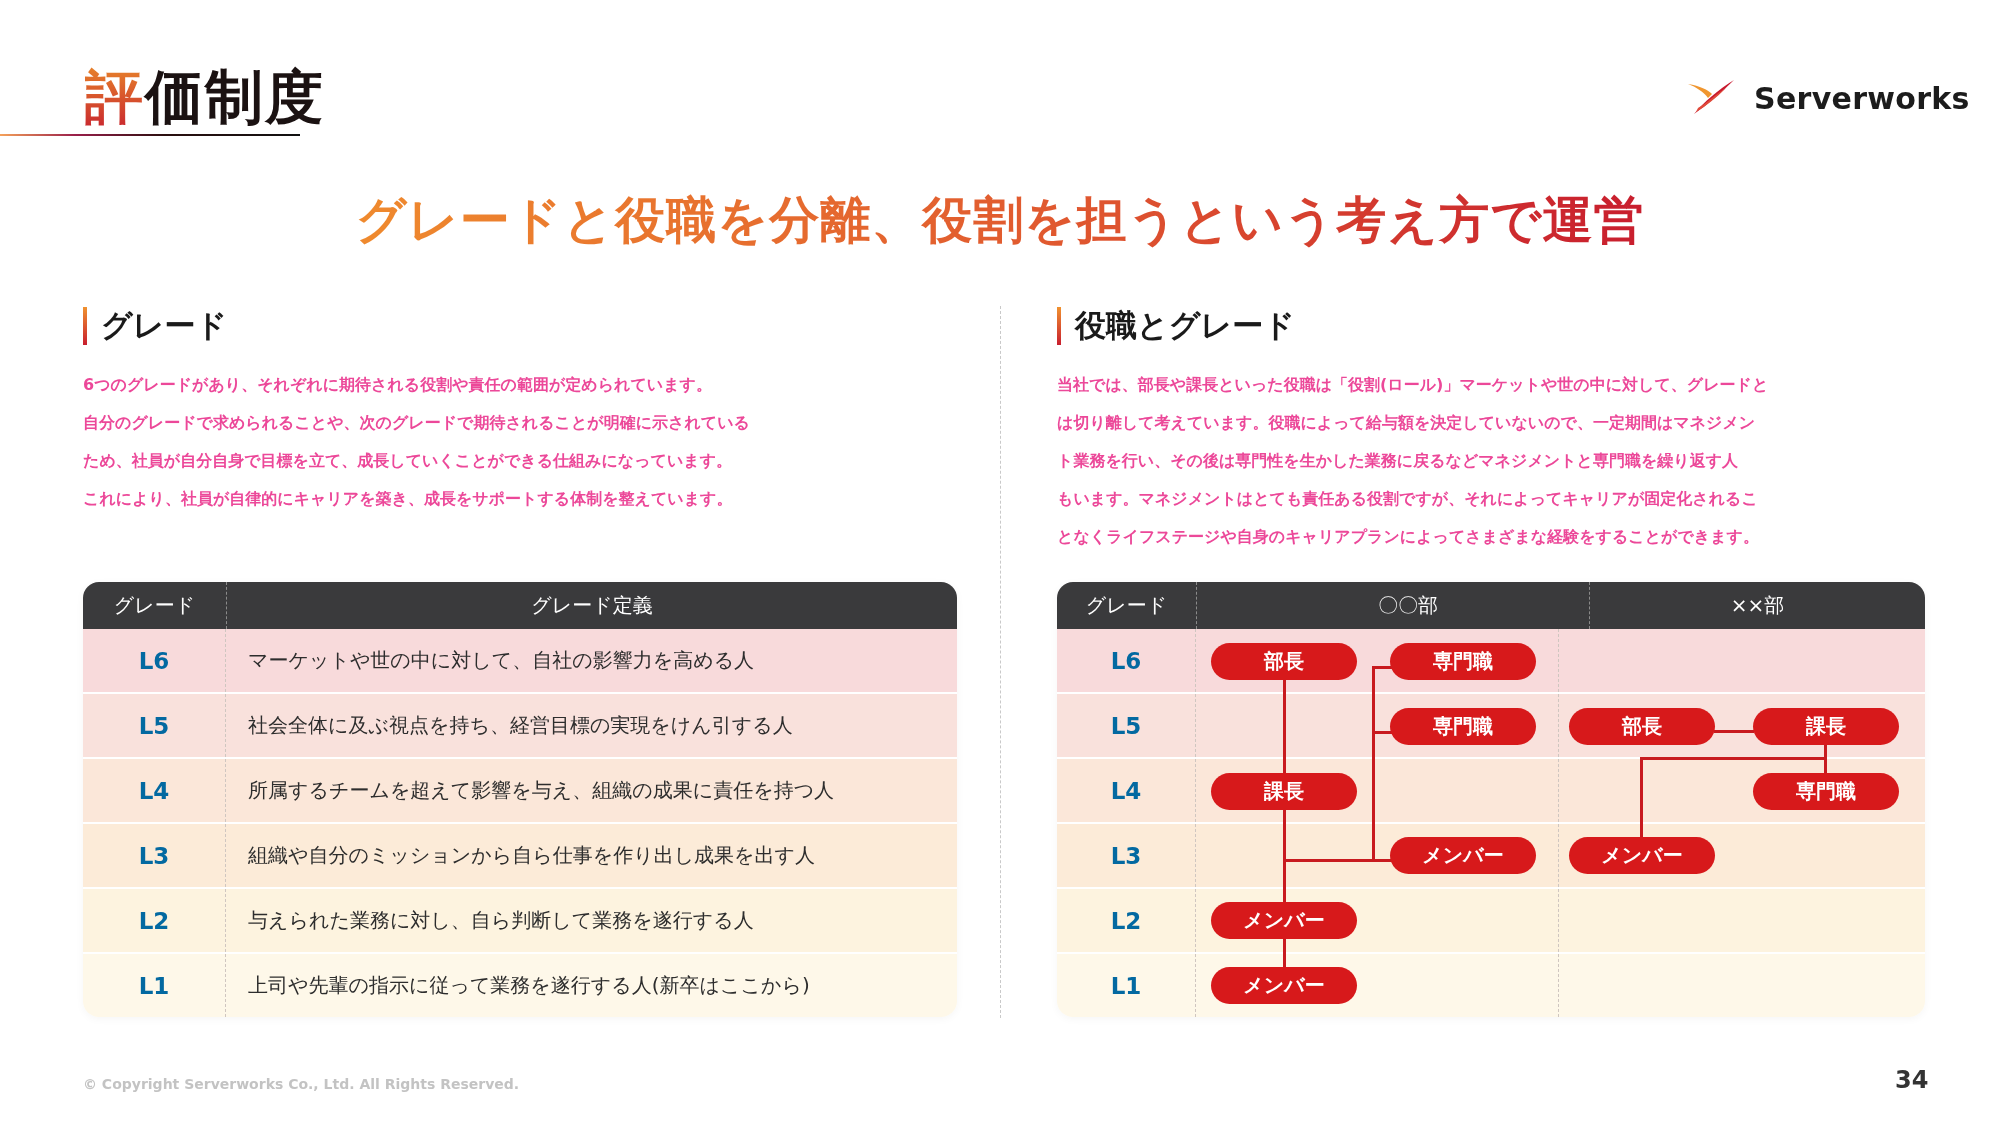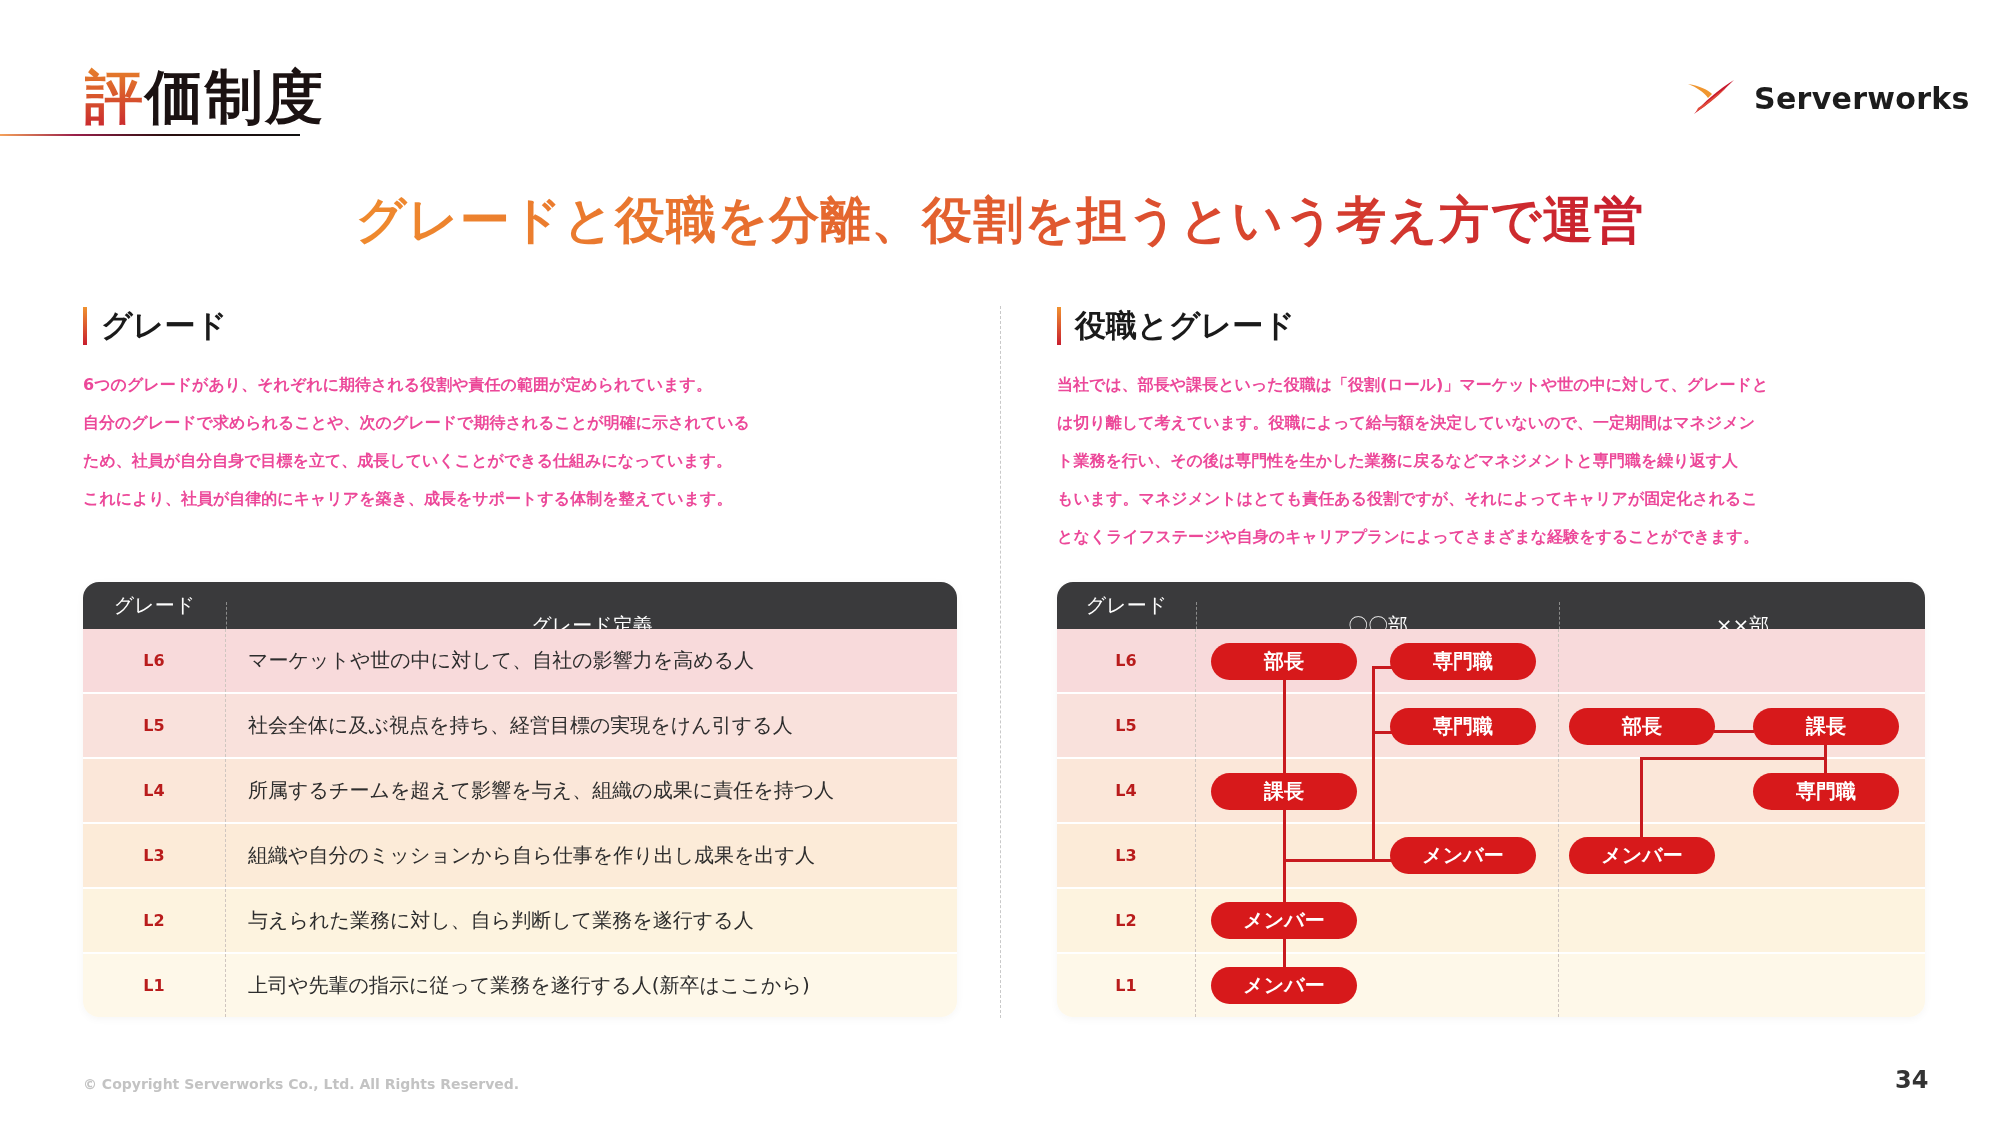--- a/index.html
+++ b/index.html
@@ -49,23 +49,23 @@
 
   .divider { left:1000px; top:306px; height:712px; border-left:1.5px dashed #c9c9c9; }
 
   
   .tbl {
     top:582px; border-radius:16px; overflow:hidden;
     box-shadow:0 2px 8px rgba(0,0,0,0.04);
   }
   .thead { height:47px; background:#3a3a3c; display:flex; color:#fff; font-size:20px; }
   .thead .th { display:flex; align-items:center; justify-content:center; height:100%; }
-  .thead .th + .th { border-left:1.5px dashed #8b8b8b;margin-top:20px; }
+  .thead .th + .th { border-left:1.5px dashed #8b8b8b; }
   .trow { display:flex; height:63px; border-top:2px solid #ffffff; align-items:center; position:relative; }
-  .trow .grade { color:#b91c1c; font-weight:bold; font-size:16px; display:flex; align-items:center; justify-content:center; height:100%; border-right:1.5px dashed #cfc6c0; box-sizing:border-box; }
+  .trow .grade { color:#0369a1; font-weight:bold; font-size:23px; display:flex; align-items:center; justify-content:center; height:100%; border-right:1.5px dashed #cfc6c0; box-sizing:border-box; }
   .trow .def { padding-left:22px; font-size:20px; color:#2d2d2d; }
   .r6 { background:#f8dadb; }
   .r5 { background:#f9e1dc; }
   .r4 { background:#fbe7d9; }
   .r3 { background:#fcebd8; }
   .r2 { background:#fdf3df; }
   .r1 { background:#fef8e9; }
 
   .chart-cell { height:100%; position:relative; box-sizing:border-box; }
   .chart-cell.sep { border-left:1.5px dashed #cfc6c0; }
@@ -149,21 +149,21 @@
   <div>当社では、部長や課長といった役職は「役割(ロール)」マーケットや世の中に対して、グレードと</div>
   <div>は切り離して考えています。役職によって給与額を決定していないので、一定期間はマネジメン</div>
   <div>ト業務を行い、その後は専門性を生かした業務に戻るなどマネジメントと専門職を繰り返す人</div>
   <div>もいます。マネジメントはとても責任ある役割ですが、それによってキャリアが固定化されるこ</div>
   <div>となくライフステージや自身のキャリアプランによってさまざまな経験をすることができます。</div>
 </div>
 
 <div class="abs tbl" style="left:1057px; width:868px;">
   <div class="thead">
     <div class="th" style="width:139px;">グレード</div>
-    <div class="th" style="width:362px;">〇〇部</div>
+    <div class="th" style="width:362px;padding-left:30px;">〇〇部</div>
     <div class="th" style="flex:1;">××部</div>
   </div>
   <div class="trow r6" style="border-top:none;">
     <div class="grade" style="width:139px;">L6</div>
     <div class="chart-cell" style="width:362px;"></div>
     <div class="chart-cell sep" style="flex:1;"></div>
   </div>
   <div class="trow r5">
     <div class="grade" style="width:139px;">L5</div>
     <div class="chart-cell" style="width:362px;"></div>

